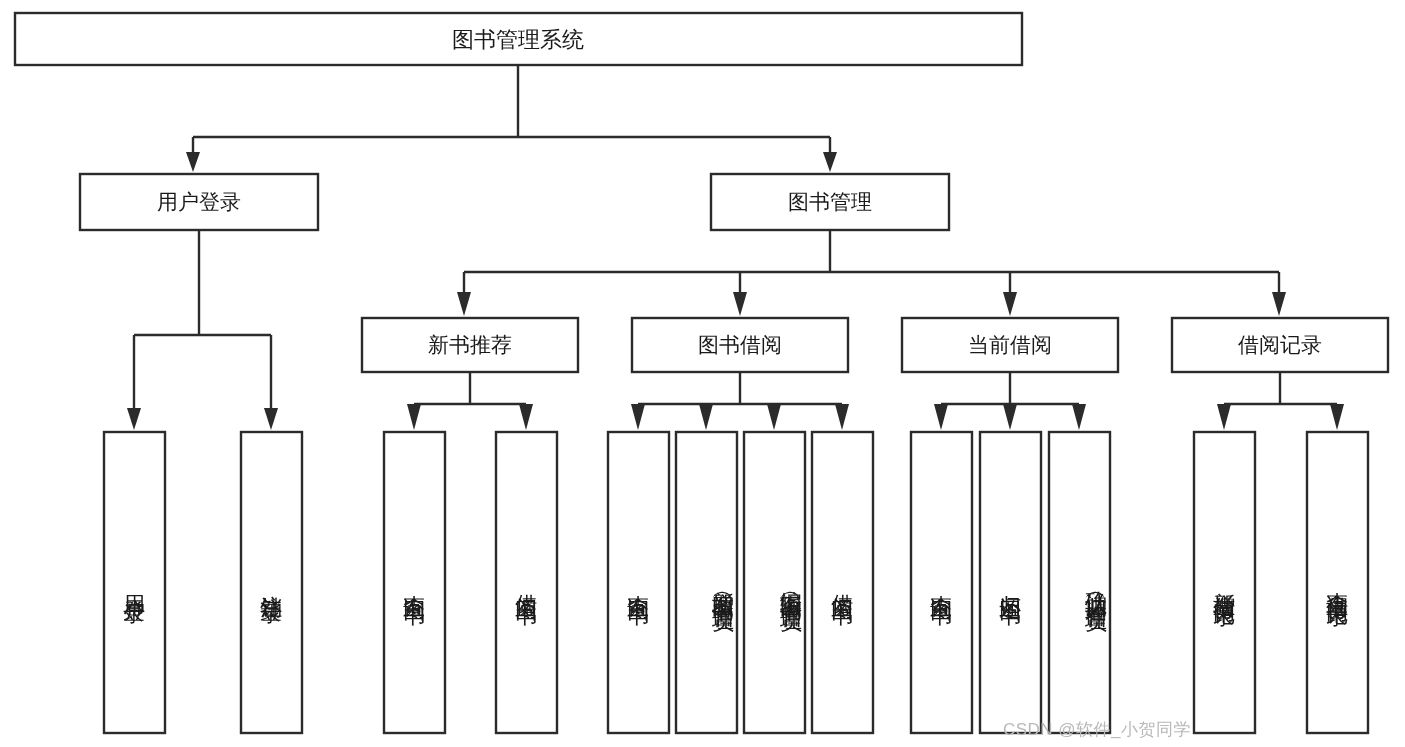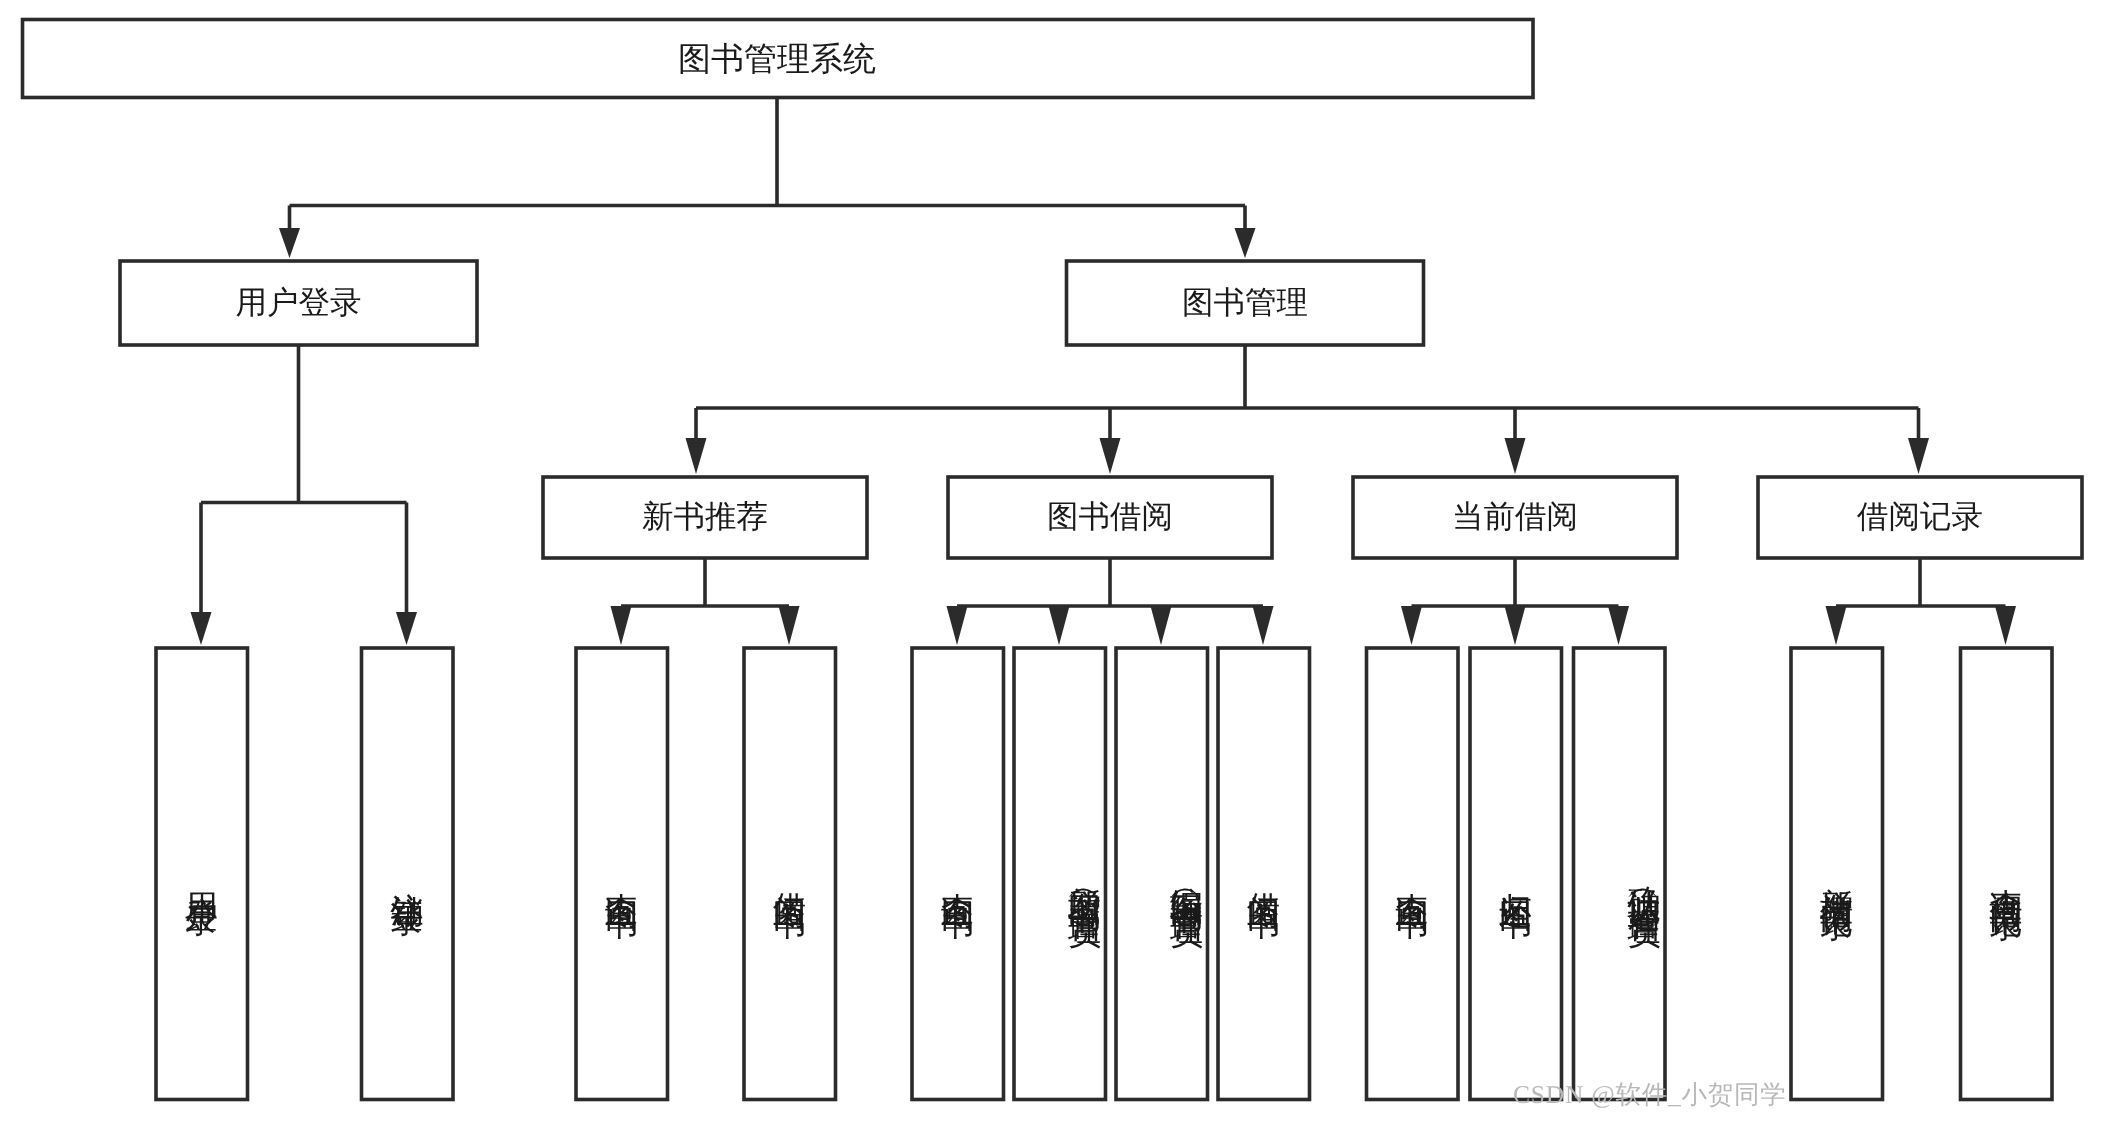--- a/index.html
+++ b/index.html
@@ -69,21 +69,21 @@
     align-items: center;
     justify-content: center;
     text-align: center;
     white-space: nowrap;
     pointer-events: none;
   }
   #watermark {
     position: absolute;
     right: 10px;
     bottom: 6px;
-    font-family: Liberation Serif, serif;
+    font-family: Liberation Sans, sans-serif;
     font-size: 17px;
     color: #b8b8b8;
     letter-spacing: 0.5px;
     white-space: nowrap;
   }
 </style>
 </head>
 <body>
 
 <div id="diagram-root">

